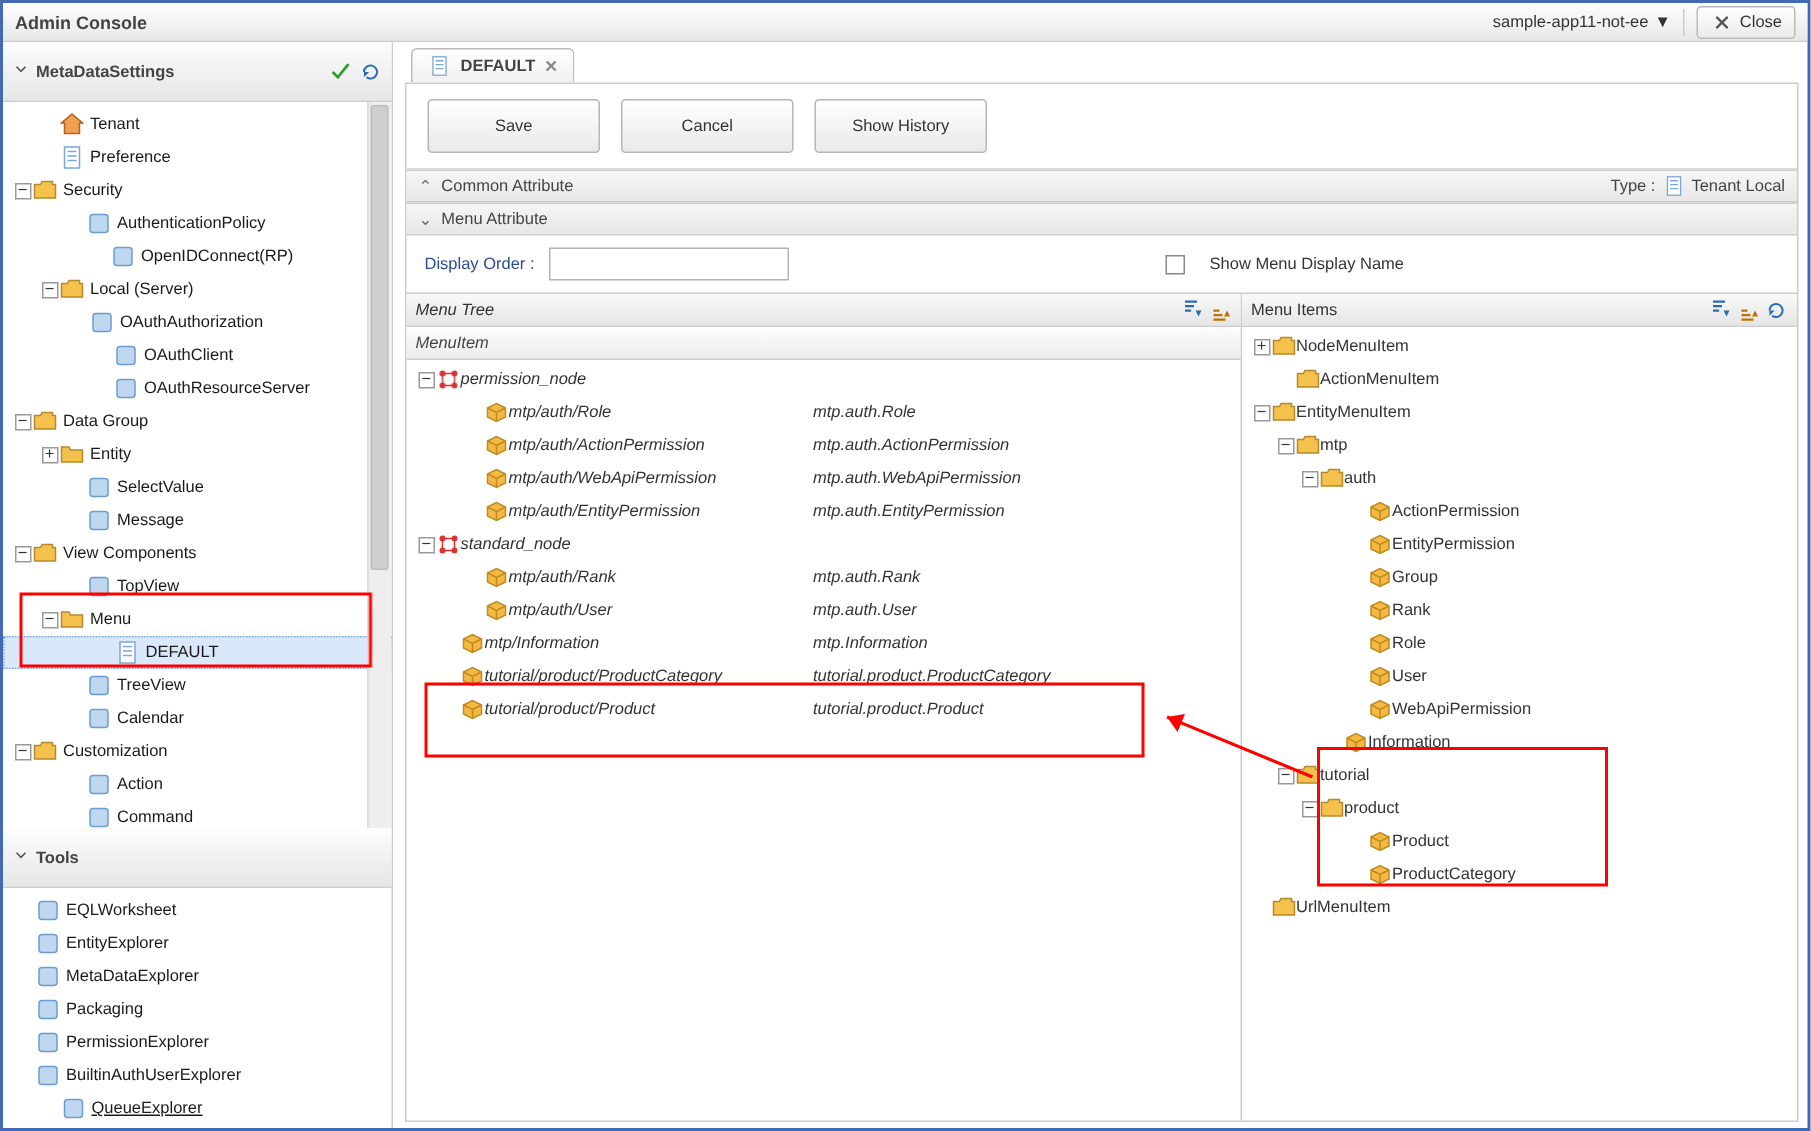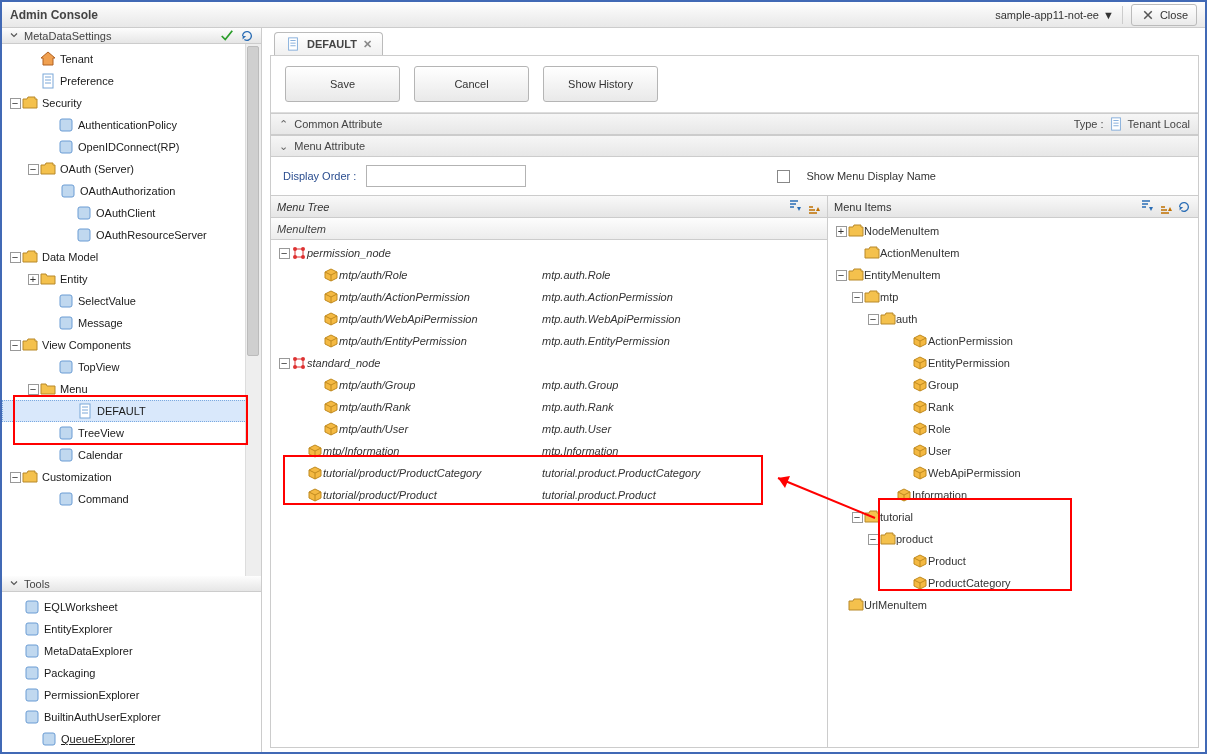--- a/index.html
+++ b/index.html
@@ -4,21 +4,21 @@
 <style>
 * { box-sizing: border-box; margin: 0; padding: 0; }
 body { font-family: Verdana, Arial, sans-serif; font-size: 11px; color: #333; background: #fff; width: 1207px; height: 754px; border: 2px solid #4169b5; overflow: hidden; }
 .header { background: linear-gradient(#fefefe, #e8e8e8); height: 26px; padding: 0 8px; display: flex; align-items: center; justify-content: space-between; border-bottom: 1px solid #ccc; }
 .header-title { font-weight: bold; font-size: 12px; color: #444; }
 .header-right { display: flex; align-items: center; gap: 8px; }
 .dropdown { display: flex; align-items: center; gap: 4px; color: #333; cursor: pointer; }
 .close-btn { display: flex; align-items: center; gap: 4px; border: 1px solid #bbb; background: linear-gradient(#fff,#eaeaea); padding: 2px 8px; border-radius: 3px; cursor: pointer; }
 .main { display: flex; height: calc(754px - 28px); }
 .sidebar { width: 260px; border-right: 1px solid #ccc; display: flex; flex-direction: column; }
-.panel-header { background: linear-gradient(#fdfdfd,#e6e6e6); border-bottom: 1px solid #ccc; height: 16px; padding: 0 6px; display: flex; align-items: center; font-weight: normal; color: #444; }
+.panel-header { background: linear-gradient(#fdfdfd,#e6e6e6); border-bottom: 1px solid #ccc; height: 40px; padding: 0 6px; display: flex; align-items: center; font-weight: bold; color: #444; }
 .panel-header .chev { margin-right: 4px; }
 .panel-header .tools { margin-left: auto; display: flex; gap: 4px; }
 .tree-container { flex: 1; position: relative; overflow: hidden; }
 .tree { padding: 4px 0; overflow-y: auto; height: 100%; }
 .tree-item { display: flex; align-items: center; height: 22px; padding-left: 4px; color: #1a1a1a; white-space: nowrap; cursor: pointer; }
 .tree-item.selected { background: #d9e8fb; border: 1px dotted #7aa9e0; }
 .tree-item .toggle { width: 14px; text-align: center; color: #555; }
 .tree-item .icon { width: 16px; height: 16px; margin-right: 4px; display: inline-flex; align-items: center; justify-content: center; }
 .scrollbar-fake { position: absolute; right: 0; top: 0; width: 16px; height: 100%; background: #eee; border-left: 1px solid #ddd; }
 .scrollbar-thumb { position: absolute; right: 2px; top: 2px; width: 12px; height: 310px; background: #cfcfcf; border: 1px solid #bbb; border-radius: 2px; }
@@ -181,37 +181,37 @@
           </div>
           <div class="tree-item" style="padding-left: 42px;">
             <span class="toggle"></span>
             <span class="icon">
               <svg viewBox="0 0 16 16" width="16" height="16">
                 <use href="#i-generic"></use>
               </svg>
             </span>
             <span>AuthenticationPolicy</span>
           </div>
-          <div class="tree-item" style="padding-left: 42px;">
+          <div class="tree-item" style="padding-left: 58px;">
             <span class="toggle"></span>
             <span class="icon">
               <svg viewBox="0 0 16 16" width="16" height="16">
                 <use href="#i-generic"></use>
               </svg>
             </span>
             <span>OpenIDConnect(RP)</span>
           </div>
           <div class="tree-item" style="padding-left: 24px;">
             <span class="toggle"><span style="display:inline-block;width:11px;height:11px;border:1px solid #999;text-align:center;line-height:9px;font-size:11px;background:#fff;color:#333">−</span></span>
             <span class="icon">
               <svg viewBox="0 0 16 16" width="16" height="16">
                 <use href="#i-folder-open"></use>
               </svg>
             </span>
-            <span>OAuth (Server)</span>
+            <span>Local (Server)</span>
           </div>
           <div class="tree-item" style="padding-left: 44px;">
             <span class="toggle"></span>
             <span class="icon">
               <svg viewBox="0 0 16 16" width="16" height="16">
                 <use href="#i-generic"></use>
               </svg>
             </span>
             <span>OAuthAuthorization</span>
           </div>
@@ -233,21 +233,21 @@
             </span>
             <span>OAuthResourceServer</span>
           </div>
           <div class="tree-item" style="padding-left: 6px;">
             <span class="toggle"><span style="display:inline-block;width:11px;height:11px;border:1px solid #999;text-align:center;line-height:9px;font-size:11px;background:#fff;color:#333">−</span></span>
             <span class="icon">
               <svg viewBox="0 0 16 16" width="16" height="16">
                 <use href="#i-folder-open"></use>
               </svg>
             </span>
-            <span>Data Model</span>
+            <span>Data Group</span>
           </div>
           <div class="tree-item" style="padding-left: 24px;">
             <span class="toggle"><span style="display:inline-block;width:11px;height:11px;border:1px solid #999;text-align:center;line-height:9px;font-size:11px;background:#fff;color:#333">+</span></span>
             <span class="icon">
               <svg viewBox="0 0 16 16" width="16" height="16">
                 <use href="#i-folder-closed"></use>
               </svg>
             </span>
             <span>Entity</span>
           </div>
@@ -324,20 +324,29 @@
             <span>Calendar</span>
           </div>
           <div class="tree-item" style="padding-left: 6px;">
             <span class="toggle"><span style="display:inline-block;width:11px;height:11px;border:1px solid #999;text-align:center;line-height:9px;font-size:11px;background:#fff;color:#333">−</span></span>
             <span class="icon">
               <svg viewBox="0 0 16 16" width="16" height="16">
                 <use href="#i-folder-open"></use>
               </svg>
             </span>
             <span>Customization</span>
+          </div>
+          <div class="tree-item" style="padding-left: 42px;">
+            <span class="toggle"></span>
+            <span class="icon">
+              <svg viewBox="0 0 16 16" width="16" height="16">
+                <use href="#i-generic"></use>
+              </svg>
+            </span>
+            <span>Action</span>
           </div>
           <div class="tree-item" style="padding-left: 42px;">
             <span class="toggle"></span>
             <span class="icon">
               <svg viewBox="0 0 16 16" width="16" height="16">
                 <use href="#i-generic"></use>
               </svg>
             </span>
             <span>Command</span>
           </div>
@@ -543,30 +552,20 @@
                   <span>standard_node</span>
                 </div>
                 <div class="col2"></div>
               </div>
               <div class="row">
                 <div class="col1 ind2">
                   <span class="toggle"></span>
                   <span class="icon"><svg viewBox="0 0 16 16" width="16" height="16">
                       <use href="#i-box"></use>
                     </svg></span>
-                  <span>mtp/auth/Group</span>
-                </div>
-                <div class="col2">mtp.auth.Group</div>
-              </div>
-              <div class="row">
-                <div class="col1 ind2">
-                  <span class="toggle"></span>
-                  <span class="icon"><svg viewBox="0 0 16 16" width="16" height="16">
-                      <use href="#i-box"></use>
-                    </svg></span>
                   <span>mtp/auth/Rank</span>
                 </div>
                 <div class="col2">mtp.auth.Rank</div>
               </div>
               <div class="row">
                 <div class="col1 ind2">
                   <span class="toggle"></span>
                   <span class="icon"><svg viewBox="0 0 16 16" width="16" height="16">
                       <use href="#i-box"></use>
                     </svg></span>

